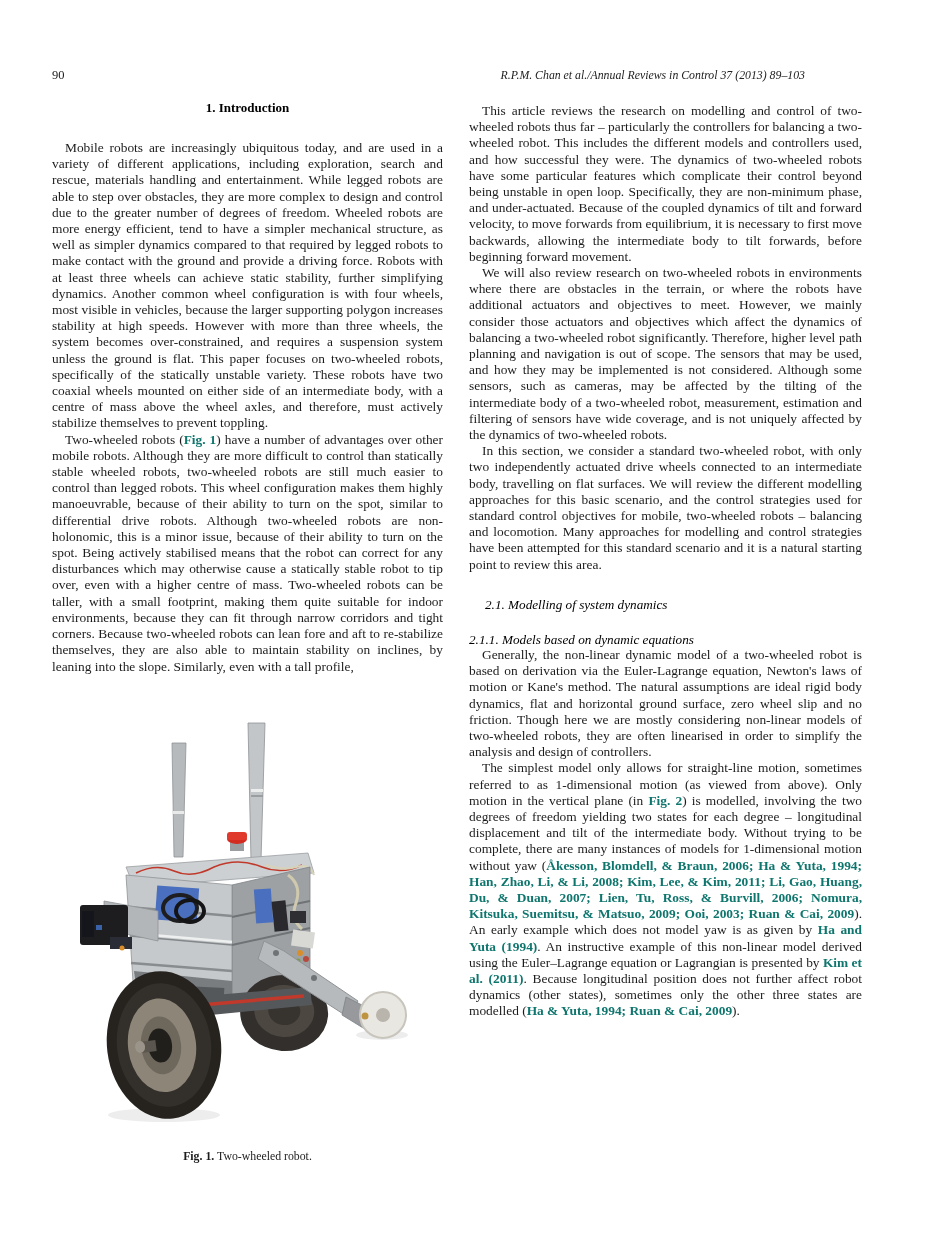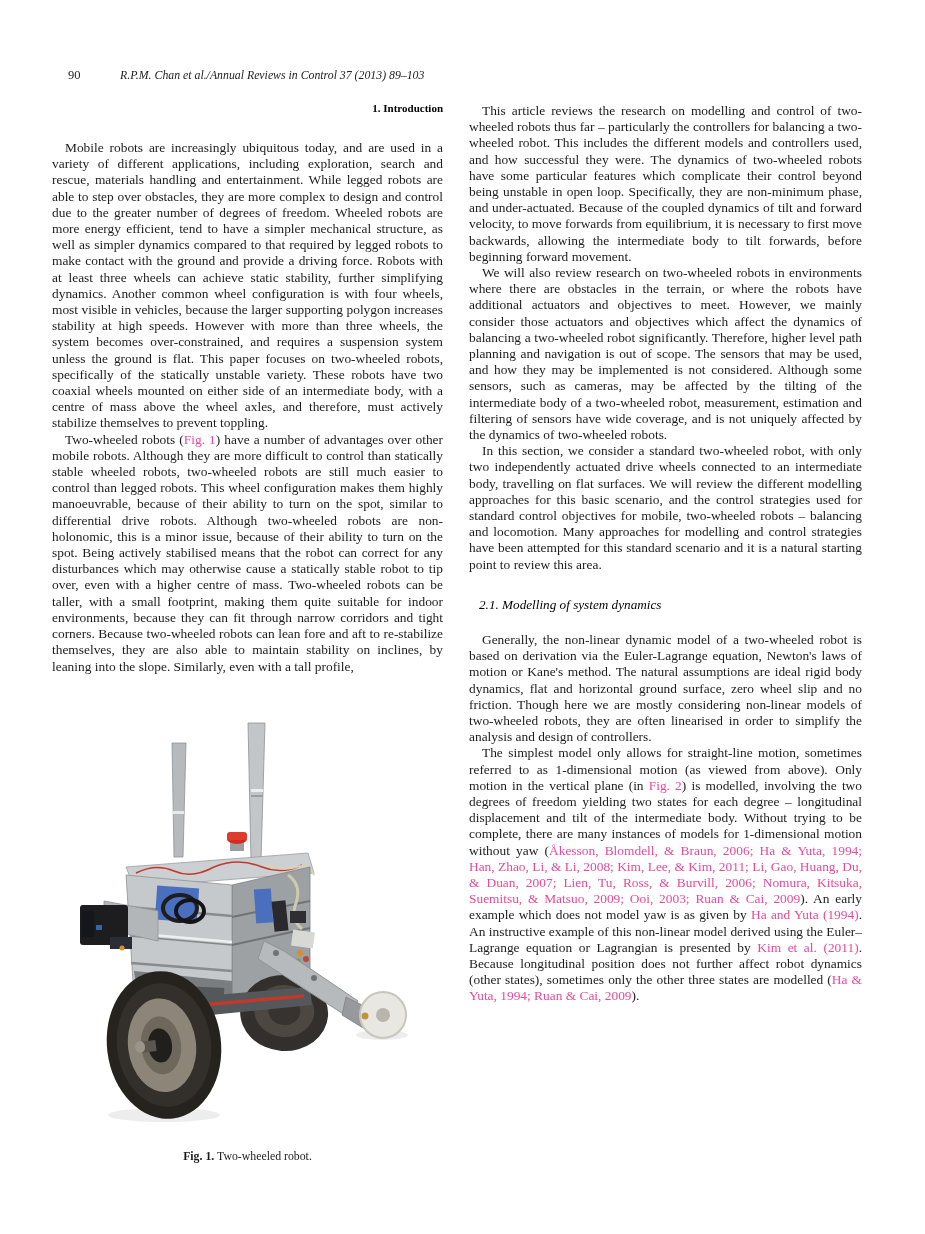--- a/index.html
+++ b/index.html
@@ -6,50 +6,50 @@
   .page{
     position:relative;
     width:925px;height:1234px;
     background:#ffffff;
     font-family:"Liberation Serif", serif;
     color:#1c1c1c;
     overflow:hidden;
   }
   
   .pagenum{
-    position:absolute;left:68px;top:68px;
+    position:absolute;left:52px;top:68px;
     font-size:12.5px;color:#1c1c1c;
   }
   .runhead{
     position:absolute;left:120px;right:120px;top:68px;
-    text-align:left;font-style:italic;font-size:11.8px;color:#222;
+    text-align:right;font-style:italic;font-size:11.8px;color:#222;
   }
   
   .col{position:absolute;top:100px;width:391px;text-align:justify;}
   .col-left{left:52px;}
   .col-right{left:469px;width:393px;padding-top:3px;}
   p.para{
     margin:0;font-size:13.4px;line-height:16.2px;text-indent:13px;
   }
   p.noindent{text-indent:0;}
   h2.sec{
-    font-size:11px;line-height:16px;font-weight:bold;color:#000;
-    margin:0 0 24px 0;text-align:right;
+    font-size:13px;line-height:16px;font-weight:bold;color:#000;
+    margin:0 0 24px 0;text-align:center;
   }
   h2.sec2{margin:22px 0 22px 0;}
   h3.subsec{
     font-size:13.2px;font-weight:normal;font-style:italic;color:#000;
-    margin:24px 0 20px 10px;text-align:left;line-height:15px;
+    margin:24px 0 20px 16px;text-align:left;line-height:15px;
   }
   h4.subsubsec{
     font-size:13.2px;font-weight:normal;font-style:italic;color:#000;
     margin:5px 0 0 0;text-align:left;line-height:15px;
   }
   .intro-head{margin-top:7px;}
-  .cite{color:#ec4899;}
+  .cite{color:#0f766e;font-weight:bold;}
   
   .figure{margin-top:40px;}
   .figwrap{width:391px;text-align:center;}
   .fig-caption{
     margin-top:12px;font-size:11.8px;color:#1c1c1c;
     line-height:14px;
   }
   .fig-caption b{font-weight:bold;}
 </style>
 </head>
@@ -152,17 +152,18 @@
         <b>Fig. 1.</b><span> Two-wheeled robot.</span>
       </div>
     </div>
   </div>
 
   <div class="col col-right">
     <p class="para">This article reviews the research on modelling and control of two-wheeled robots thus far – particularly the controllers for balancing a two-wheeled robot. This includes the different models and controllers used, and how successful they were. The dynamics of two-wheeled robots have some particular features which complicate their control beyond being unstable in open loop. Specifically, they are non-minimum phase, and under-actuated. Because of the coupled dynamics of tilt and forward velocity, to move forwards from equilibrium, it is necessary to first move backwards, allowing the intermediate body to tilt forwards, before beginning forward movement.</p>
     <p class="para">We will also review research on two-wheeled robots in environments where there are obstacles in the terrain, or where the robots have additional actuators and objectives to meet. However, we mainly consider those actuators and objectives which affect the dynamics of balancing a two-wheeled robot significantly. Therefore, higher level path planning and navigation is out of scope. The sensors that may be used, and how they may be implemented is not considered. Although some sensors, such as cameras, may be affected by the tilting of the intermediate body of a two-wheeled robot, measurement, estimation and filtering of sensors have wide coverage, and is not uniquely affected by the dynamics of two-wheeled robots.</p>
     <p class="para">In this section, we consider a standard two-wheeled robot, with only two independently actuated drive wheels connected to an intermediate body, travelling on flat surfaces. We will review the different modelling approaches for this basic scenario, and the control strategies used for standard control objectives for mobile, two-wheeled robots – balancing and locomotion. Many approaches for modelling and control strategies have been attempted for this standard scenario and it is a natural starting point to review this area.</p>
     <h3 class="subsec">2.1. Modelling of system dynamics</h3>
+    <h4 class="subsubsec">2.1.1. Models based on dynamic equations</h4>
     <p class="para">Generally, the non-linear dynamic model of a two-wheeled robot is based on derivation via the Euler-Lagrange equation, Newton's laws of motion or Kane's method. The natural assumptions are ideal rigid body dynamics, flat and horizontal ground surface, zero wheel slip and no friction. Though here we are mostly considering non-linear models of two-wheeled robots, they are often linearised in order to simplify the analysis and design of controllers.</p>
     <p class="para"><span>The simplest model only allows for straight-line motion, sometimes referred to as 1-dimensional motion (as viewed from above). Only motion in the vertical plane (in </span><span class="cite">Fig. 2</span><span>) is modelled, involving the two degrees of freedom yielding two states for each degree – longitudinal displacement and tilt of the intermediate body. Without trying to be complete, there are many instances of models for 1-dimensional motion without yaw (</span><span class="cite">Åkesson, Blomdell, &amp; Braun, 2006; Ha &amp; Yuta, 1994; Han, Zhao, Li, &amp; Li, 2008; Kim, Lee, &amp; Kim, 2011; Li, Gao, Huang, Du, &amp; Duan, 2007; Lien, Tu, Ross, &amp; Burvill, 2006; Nomura, Kitsuka, Suemitsu, &amp; Matsuo, 2009; Ooi, 2003; Ruan &amp; Cai, 2009</span><span>). An early example which does not model yaw is as given by </span><span class="cite">Ha and Yuta (1994)</span><span>. An instructive example of this non-linear model derived using the Euler–Lagrange equation or Lagrangian is presented by </span><span class="cite">Kim et al. (2011)</span><span>. Because longitudinal position does not further affect robot dynamics (other states), sometimes only the other three states are modelled (</span><span class="cite">Ha &amp; Yuta, 1994; Ruan &amp; Cai, 2009</span><span>).</span></p>
   </div>
 
 </div>
 
 </body></html>

